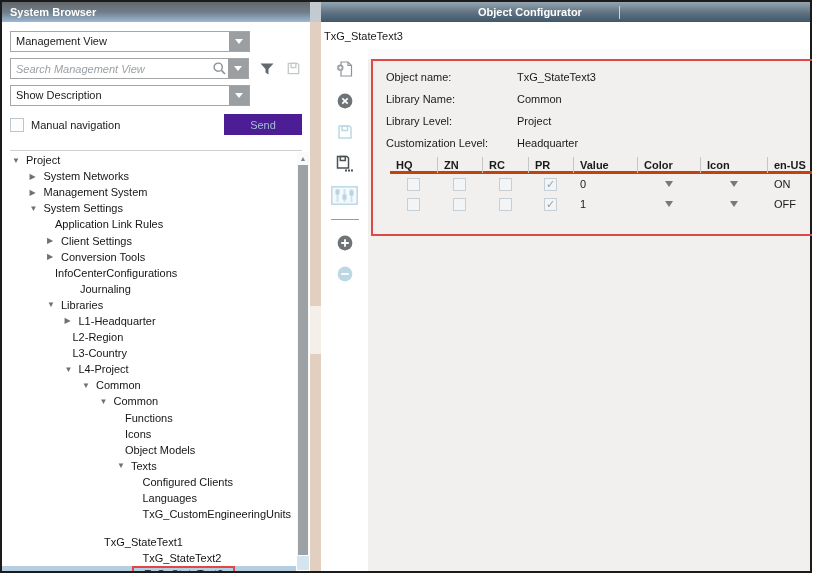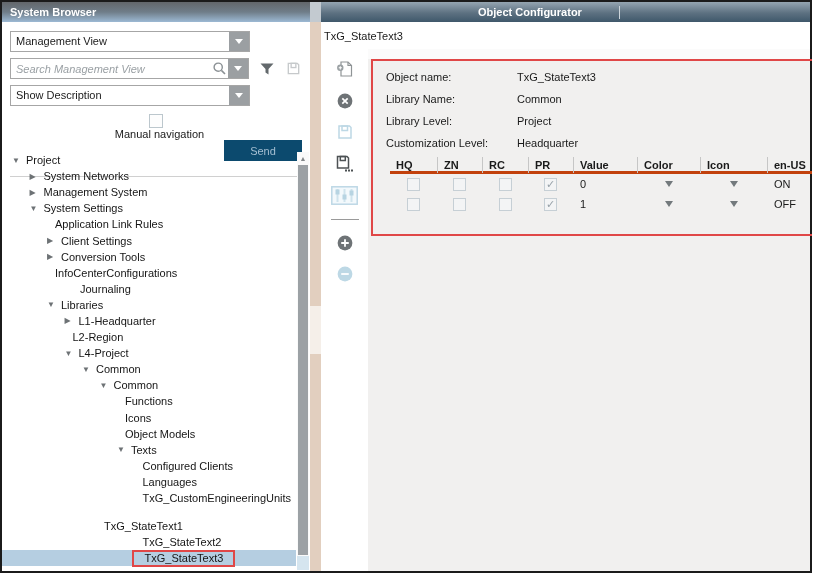--- a/index.html
+++ b/index.html
@@ -15,24 +15,24 @@
   .combo { width:240px; height:21px; border:1px solid #a6a6a6; background:#fff; display:flex; align-items:stretch; }
   .combo-text { flex:1; line-height:19px; padding-left:5px; overflow:hidden; white-space:nowrap; }
   .combo-btn { width:20px; background:#9b9fa2; display:flex; align-items:center; justify-content:center; }
   .tri-down-w { width:0; height:0; border-left:4px solid transparent; border-right:4px solid transparent; border-top:5px solid #fff; }
   .row2 { display:flex; align-items:center; margin-top:6px; }
   .search-wrap { width:240px; height:21px; border:1px solid #a6a6a6; background:#fff; display:flex; align-items:stretch; }
   .search-wrap input { flex:1; border:0; outline:none; font:11px "Liberation Sans", sans-serif; padding-left:5px; min-width:0; }
   .search-wrap input::placeholder { font-style:italic; color:#9aa0a4; }
   .mag { width:18px; display:flex; align-items:center; justify-content:center; }
   .side-ico { margin-left:10px; display:flex; align-items:center; }
-  .nav-row { display:flex; align-items:center; margin-top:8px;flex-direction:column; }
+  .nav-row { display:flex; align-items:center; margin-top:8px; }
   .cbx { width:14px; height:14px; border:1px solid #bcc7cd; background:#fdfdfd; }
   .nav-label { margin-left:7px; }
-  .send-btn { margin-left:auto; width:78px; height:21px; background:#0c4a6e; color:#a5bfd2; border:0;
+  .send-btn { margin-left:auto; width:78px; height:21px; background:#4c1d95; color:#a5bfd2; border:0;
     font:11px "Liberation Sans", sans-serif; }
   .hsep { margin-top:15px; height:1px; background:#d0d0d0; }
 
   .tree { position:absolute; left:0; right:14px; top:150px; bottom:0; overflow:hidden; }
   .trow { height:16.1px; display:flex; align-items:center; white-space:nowrap; }
   .trow.sel { background:#b5cee1; }
   .arr { width:14px; font-size:8px; color:#6d7275; flex:none; }
   .spc { width:8px; flex:none; }
   .tlabel { color:#151515; }
   .tlabel.hl { border:2px solid #e04747; padding:0 10px 1px 11px; margin-left:-11px; }
@@ -182,20 +182,24 @@
         </div>
         <div class="trow" style="padding-left: 62.5px;">
           <div class="arr">▶</div>
           <span class="tlabel">L1-Headquarter</span>
         </div>
         <div class="trow" style="padding-left: 62.5px;">
           <div class="spc"></div>
           <span class="tlabel">L2-Region</span>
         </div>
         <div class="trow" style="padding-left: 62.5px;">
+          <div class="spc"></div>
+          <span class="tlabel">L3-Country</span>
+        </div>
+        <div class="trow" style="padding-left: 62.5px;">
           <div class="arr">▼</div>
           <span class="tlabel">L4-Project</span>
         </div>
         <div class="trow" style="padding-left: 80px;">
           <div class="arr">▼</div>
           <span class="tlabel">Common</span>
         </div>
         <div class="trow" style="padding-left: 97.5px;">
           <div class="arr">▼</div>
           <span class="tlabel">Common</span>

